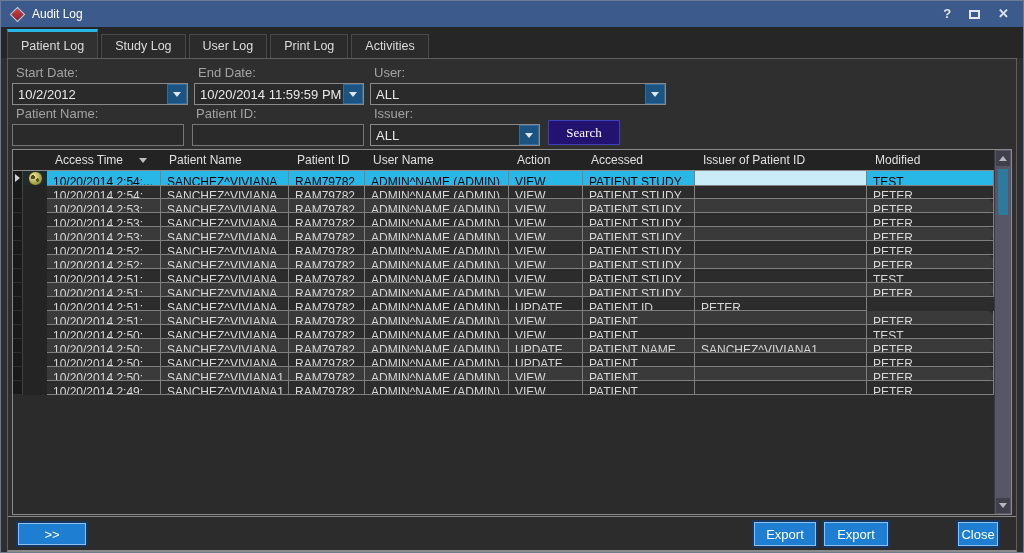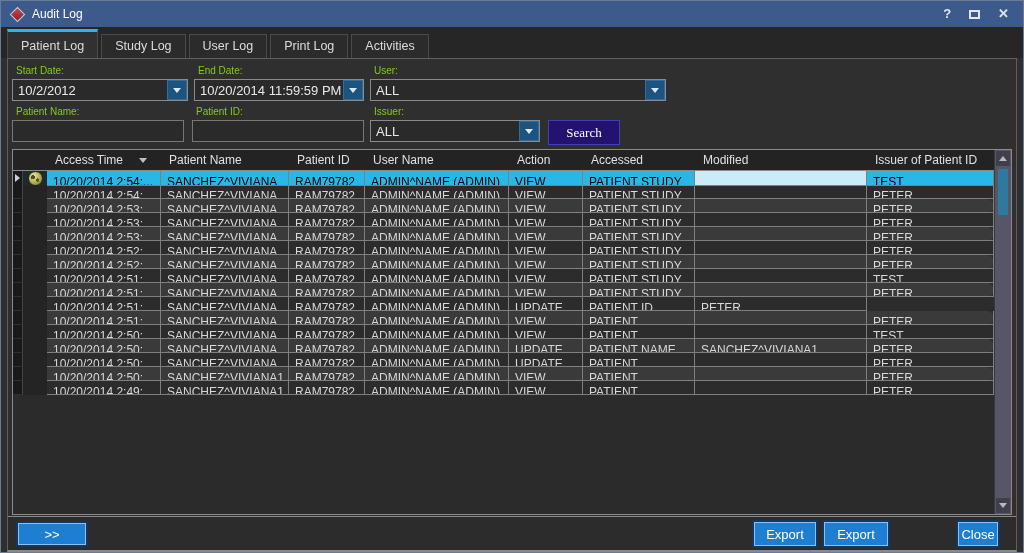--- a/index.html
+++ b/index.html
@@ -26,21 +26,21 @@
   .tab.active { height:29px; padding-top:7px; border-top:3px solid var(--accent,#29b7e8);
                 background:#313131; }
 
   
   .frame { position:absolute; top:57px; left:6px; right:6px; bottom:0;
            border:1px solid #606060; border-bottom:2px solid #8a8a8a; background:#2f2f2f; }
 
   
   .filters { position:absolute; top:0; left:0; right:0; height:90px; }
   .fgroup { position:absolute; }
-  .flabel { display:block; font-size:10px; color:#84cc16; margin-bottom:3px; padding-left:4px; }
+  .flabel { display:block; font-size:13px; color:#a3a3a3; margin-bottom:3px; padding-left:4px; }
   .combo { display:flex; height:22px; border:1px solid #8a8a8a; background:#2a2a2a; }
   .combo .val { flex:1; padding:3px 5px 0; font-size:13px; color:#e8e8e8; white-space:nowrap; overflow:hidden; }
   .combo .dd { width:20px; flex:none; background:#1b5480; border:1px solid #2d6da0;
                display:flex; align-items:center; justify-content:center; cursor:pointer; }
   .combo .dd::after { content:""; border:4px solid transparent; border-top:5px solid #dfe6f0; margin-top:5px; }
   .tinput { height:22px; width:100%; background:#2a2a2a; border:1px solid #777; color:#e8e8e8;
             font-size:13px; padding:0 5px; font-family:"Liberation Sans", sans-serif; }
   .g-start { left:4px;  top:6px;  width:176px; }
   .g-end   { left:186px; top:6px; width:170px; }
   .g-user  { left:362px; top:6px; width:296px; }
@@ -180,22 +180,22 @@
         <div class="thcell"></div>
         <div class="thcell">
           <span>Access Time</span>
           <span class="sort-arrow"></span>
         </div>
         <div class="thcell">Patient Name</div>
         <div class="thcell">Patient ID</div>
         <div class="thcell">User Name</div>
         <div class="thcell">Action</div>
         <div class="thcell">Accessed</div>
+        <div class="thcell">Issuer of Patient ID</div>
         <div class="thcell">Modified</div>
-        <div class="thcell">Issuer of Patient ID</div>
       </div>
 
       <div class="tbody" id="tbody">
           <div class="trow selected">
     <div class="gutter">
               <span class="sel-arrow"></span>
             </div>
     <div class="iconcell">
               <span class="globe"></span>
             </div>

